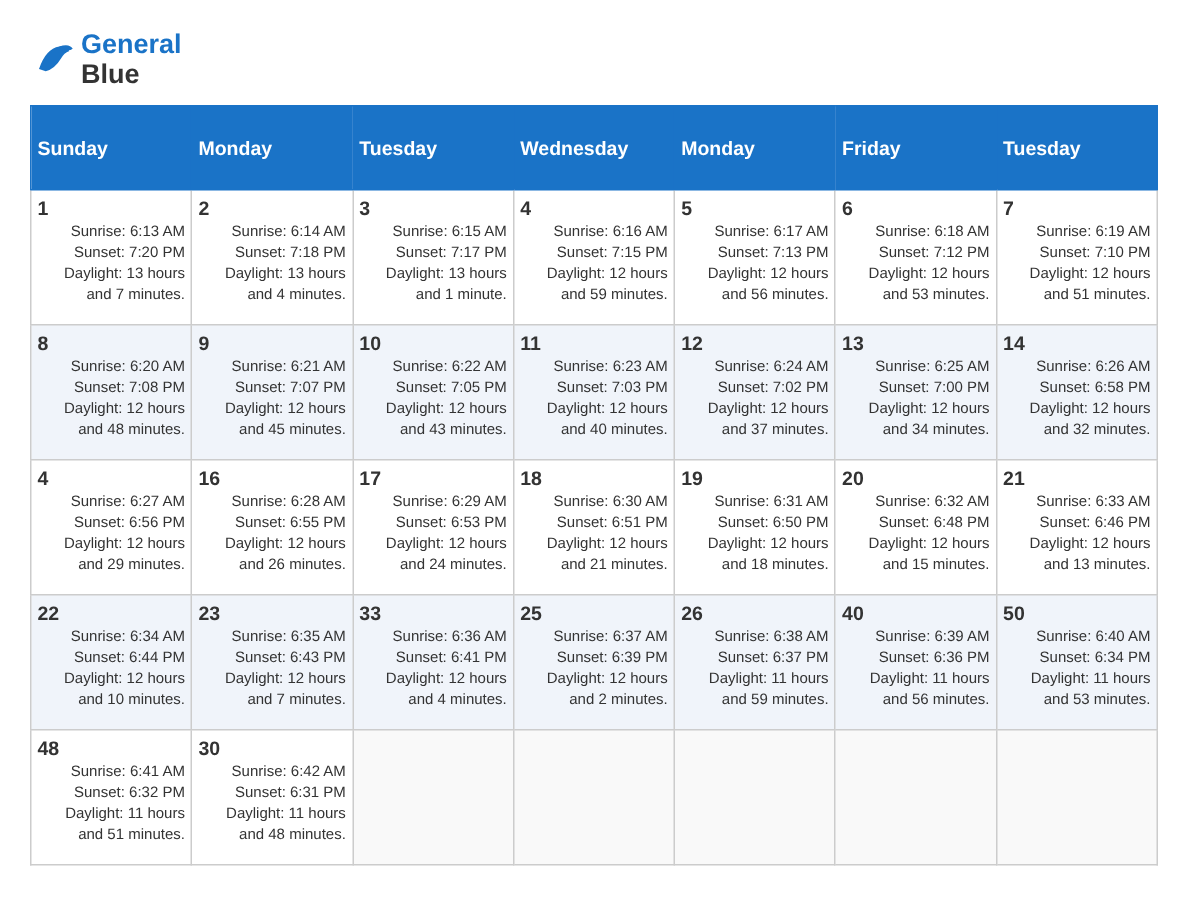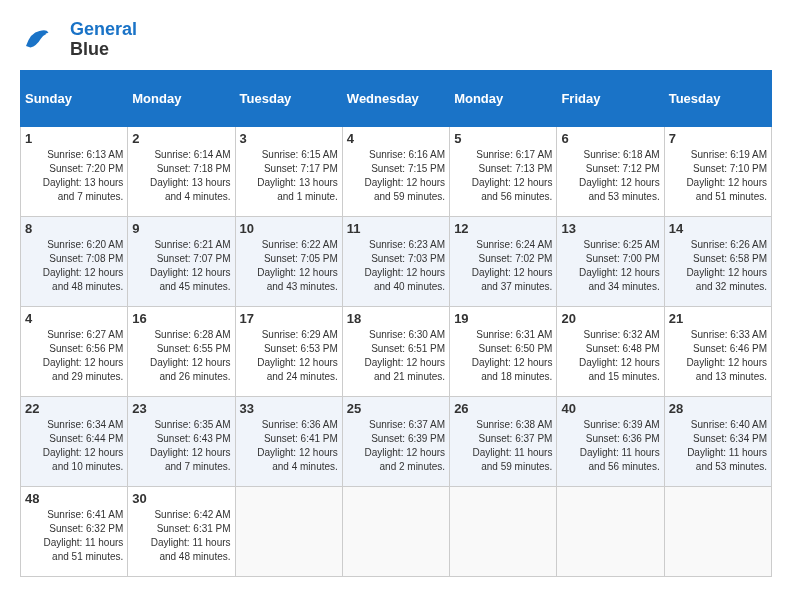--- a/index.html
+++ b/index.html
@@ -12,21 +12,21 @@
     }
     .header {
       display: flex;
       justify-content: space-between;
       align-items: flex-start;
       margin-bottom: 10px;
     }
     .logo {
       display: flex;
       align-items: center;
-      gap: 20px;
+      gap: 4px;
     }
     .logo-text {
       font-size: 18px;
       font-weight: bold;
       color: #333;
       line-height: 1.1;
     }
     .logo-text span {
       color: #1a73c7;
     }
@@ -345,21 +345,21 @@
       </td>
         <td>
         <span class="day-num">40</span>
         <div class="day-info">
           Sunrise: 6:39 AM<br>
           Sunset: 6:36 PM<br>
           Daylight: 11 hours and 56 minutes.
         </div>
       </td>
         <td>
-        <span class="day-num">28</span>
+        <span class="day-num">50</span>
         <div class="day-info">
           Sunrise: 6:40 AM<br>
           Sunset: 6:34 PM<br>
           Daylight: 11 hours and 53 minutes.
         </div>
       </td>
       </tr>
       <tr>
         <td>
         <span class="day-num">48</span>

